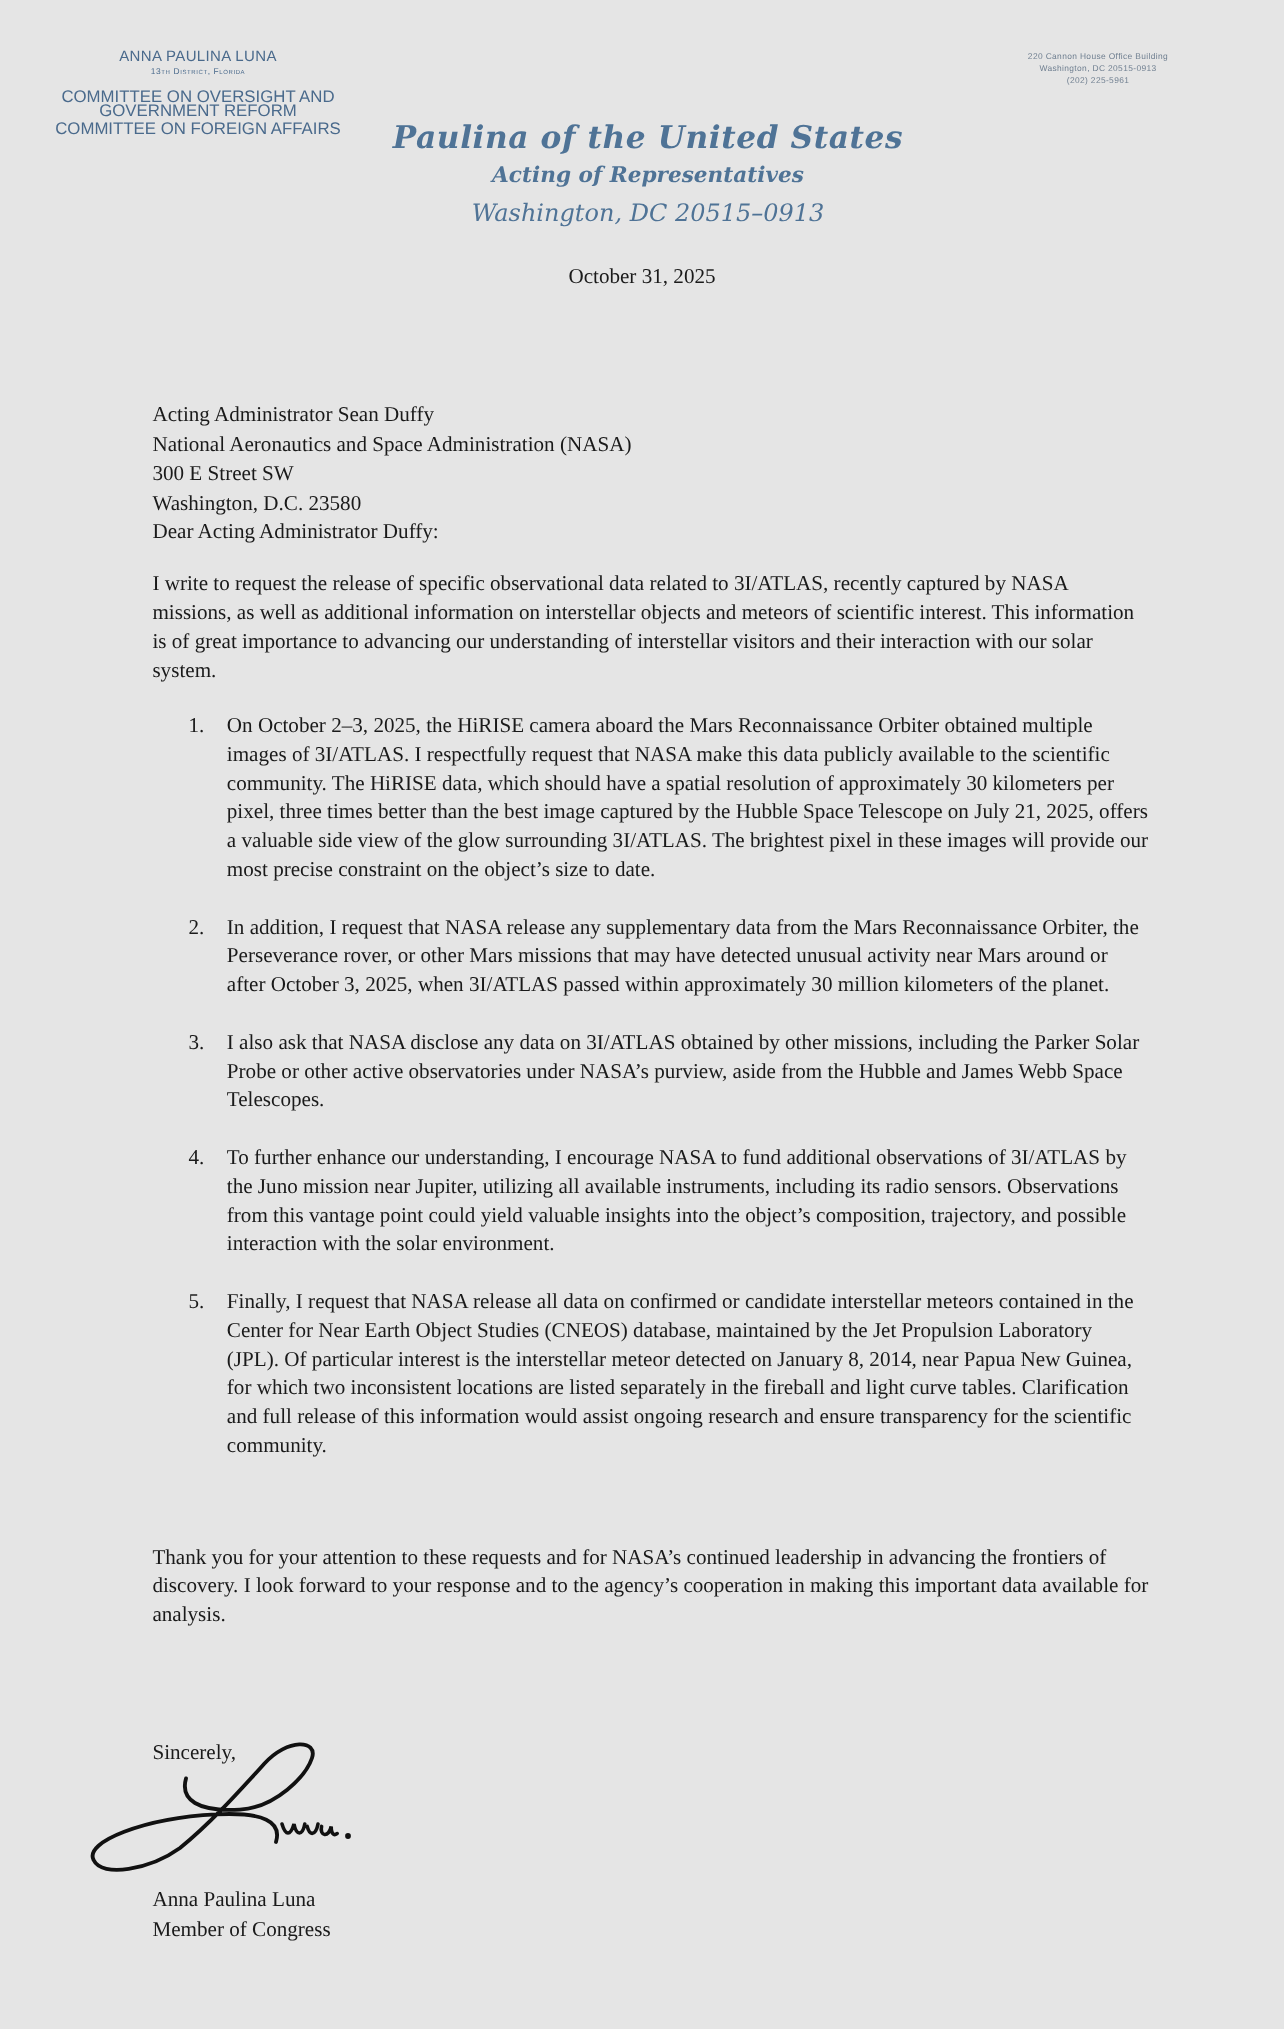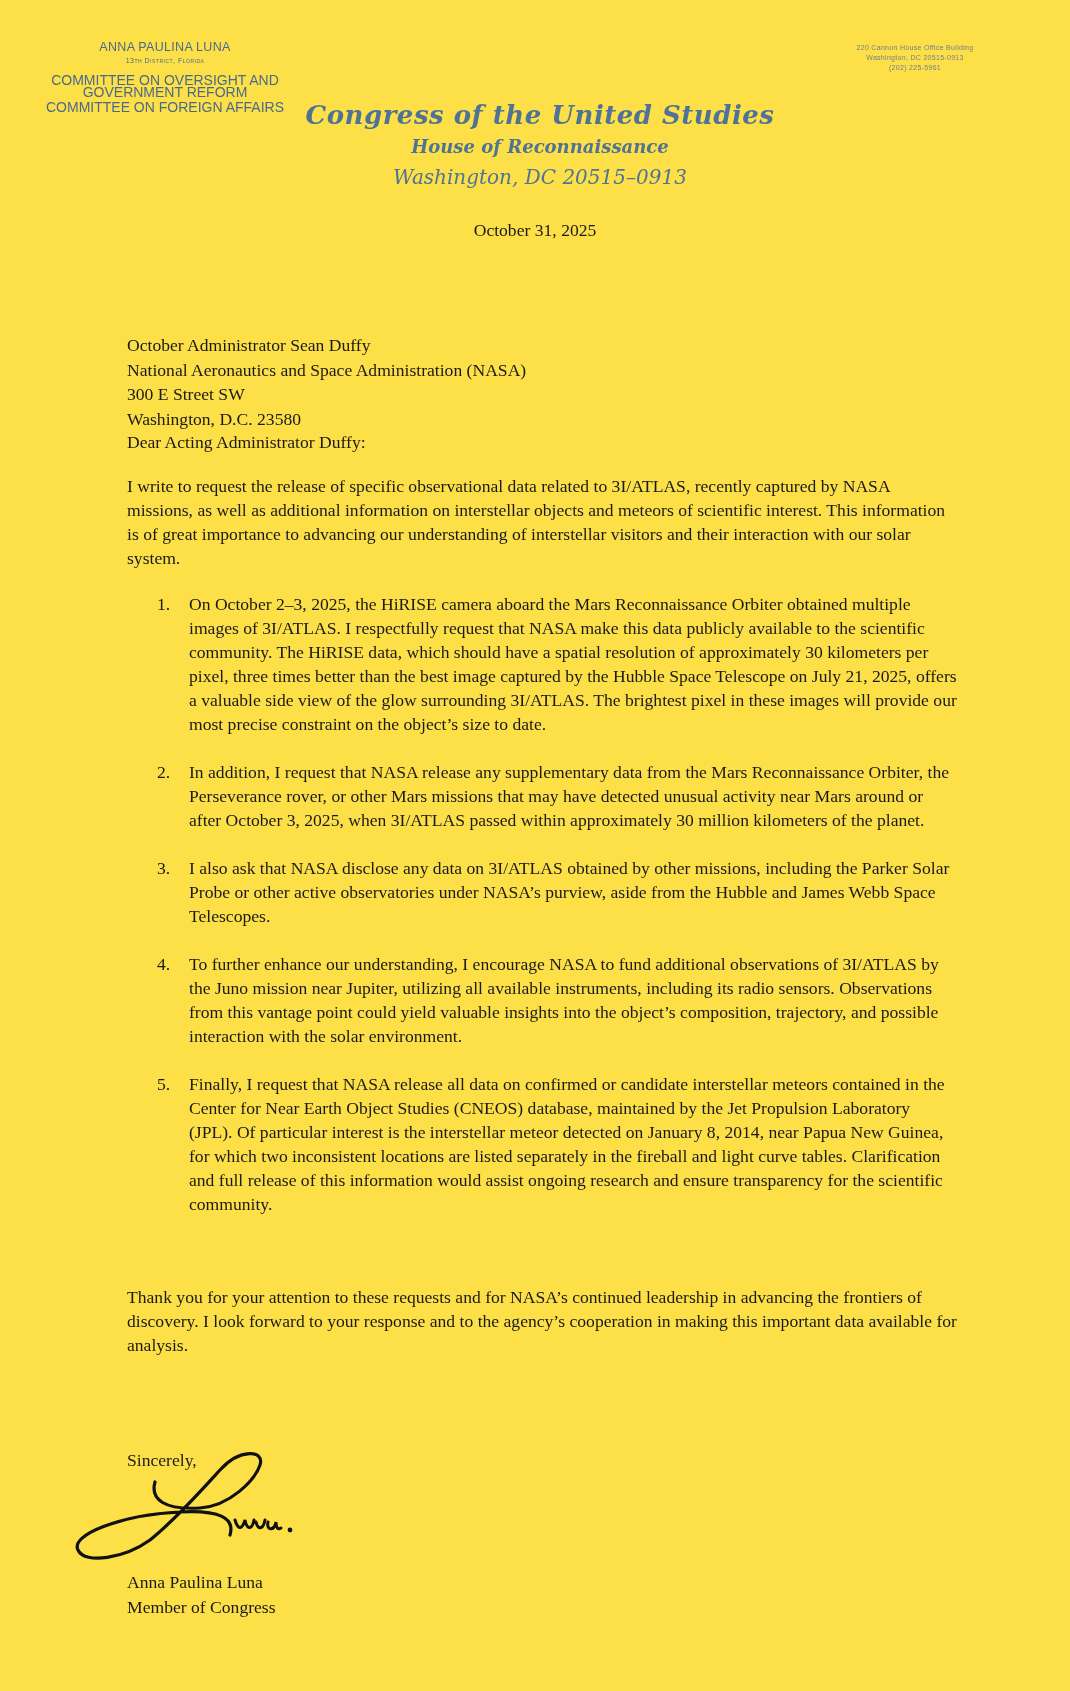--- a/index.html
+++ b/index.html
@@ -1,17 +1,17 @@
 <!DOCTYPE html>
 <html><head>
 <meta charset="utf-8">
 <style>
   html, body { margin: 0; padding: 0; background: #ffffff; }
   body { width: 1070px; height: 1691px; position: relative; overflow: hidden; }
-  .page { position: absolute; left: 0; top: 0; width: 1070px; height: 1691px; background: #fde047; }
+  .page { position: absolute; left: 0; top: 0; width: 1070px; height: 1691px; background: #e5e5e5; }
 
   .lh-left { position: absolute; left: 30px; top: 40px; width: 270px; text-align: center;
     font-family: "Liberation Sans", "DejaVu Sans", sans-serif; color: #4a6a8c; }
   .lh-name { font-size: 12.5px; letter-spacing: 0.3px; }
   .lh-district { font-size: 7px; letter-spacing: 0.5px; margin-top: 3px; font-variant: small-caps; }
   .lh-committee { font-size: 14px; margin-top: 10px; line-height: 12px; }
 
   .lh-right { position: absolute; left: 815px; top: 43px; width: 200px; text-align: center;
     font-family: "Liberation Sans", "DejaVu Sans", sans-serif; color: #6f7f90; font-size: 7px; line-height: 10px; letter-spacing: 0.3px; }
 
@@ -49,30 +49,30 @@
     </div>
   </div>
 
   <div class="lh-right">
     <div>220 Cannon House Office Building</div>
     <div>Washington, DC 20515-0913</div>
     <div>(202) 225-5961</div>
   </div>
 
   <div class="lh-center">
-    <div class="lh-congress">Congress of the United Studies</div>
-    <div class="lh-house">House of Reconnaissance</div>
+    <div class="lh-congress">Paulina of the United States</div>
+    <div class="lh-house">Acting of Representatives</div>
     <div class="lh-wash">Washington, DC 20515–0913</div>
   </div>
 
   <div class="doc">
     <div class="date">October 31, 2025</div>
 
     <div class="addr">
-      <div>October Administrator Sean Duffy</div>
+      <div>Acting Administrator Sean Duffy</div>
       <div>National Aeronautics and Space Administration (NASA)</div>
       <div>300 E Street SW</div>
       <div>Washington, D.C. 23580</div>
     </div>
 
     <div class="salutation">Dear Acting Administrator Duffy:</div>
 
     <div class="intro">I write to request the release of specific observational data related to 3I/ATLAS, recently captured by NASA missions, as well as additional information on interstellar objects and meteors of scientific interest. This information is of great importance to advancing our understanding of interstellar visitors and their interaction with our solar system.</div>
 
     <div class="items">

